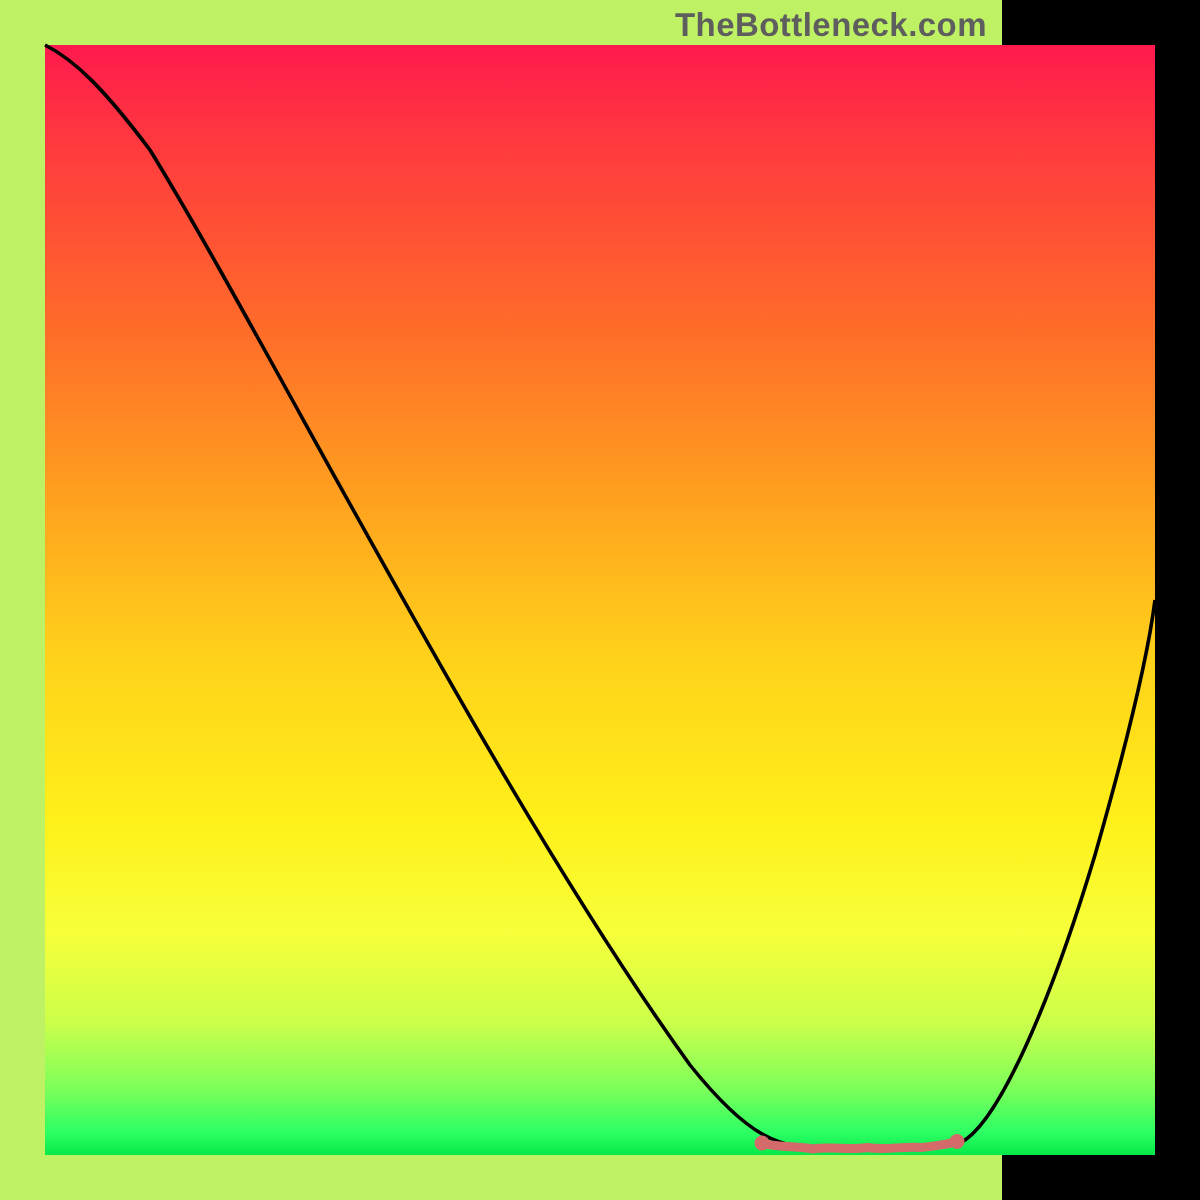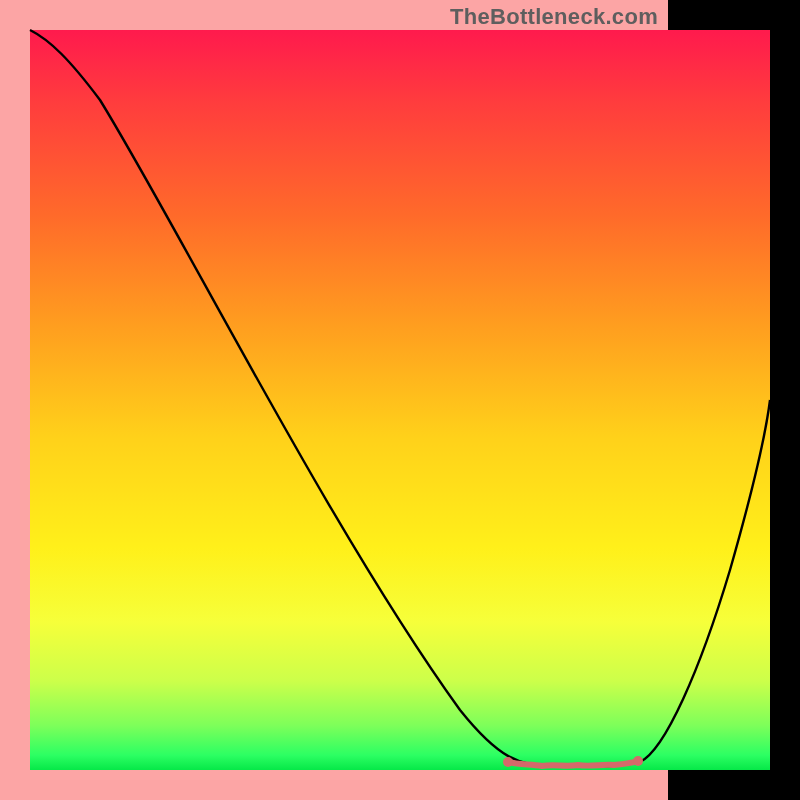--- a/index.html
+++ b/index.html
@@ -7,21 +7,21 @@
     padding: 0;
     width: 800px;
     height: 800px;
     overflow: hidden;
     background: #000;
   }
   .frame {
     position: relative;
     width: 668px;
     height: 800px;
-    background: #fca5a5;
+    background: #bef264;
   }
   .plot-area {
     position: absolute;
     left: 30px;
     top: 30px;
     width: 740px;
     height: 740px;
     
     background: linear-gradient(to bottom,
       #ff1a4d 0%,

